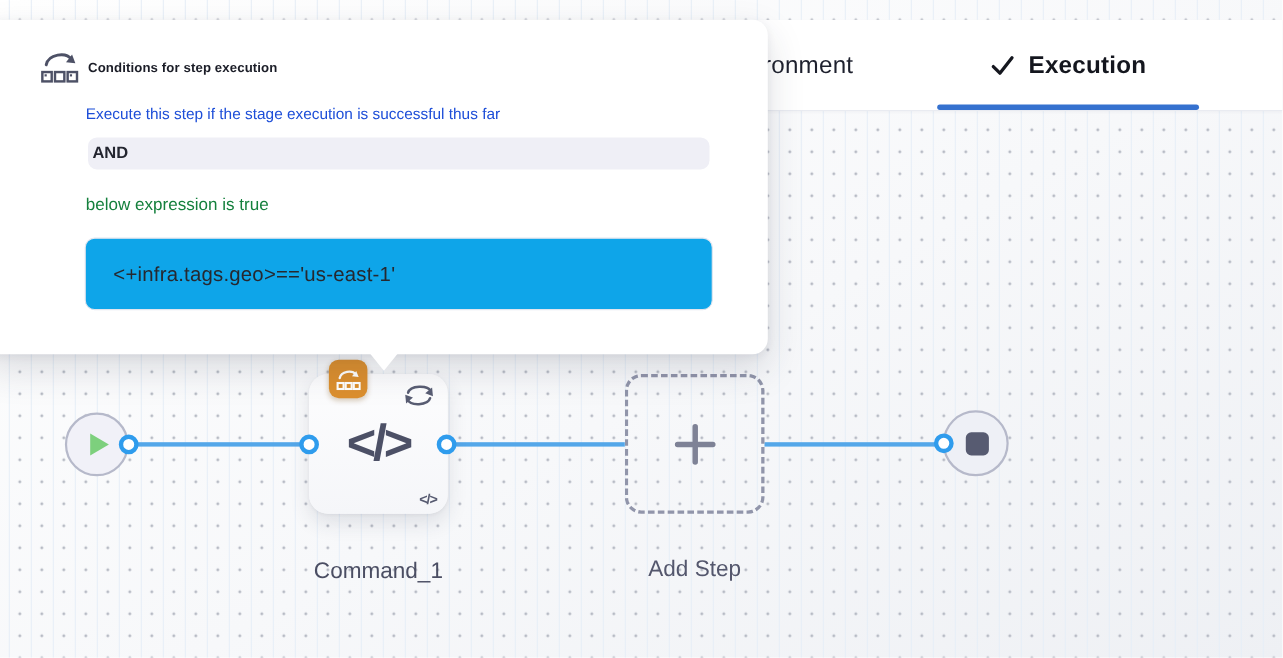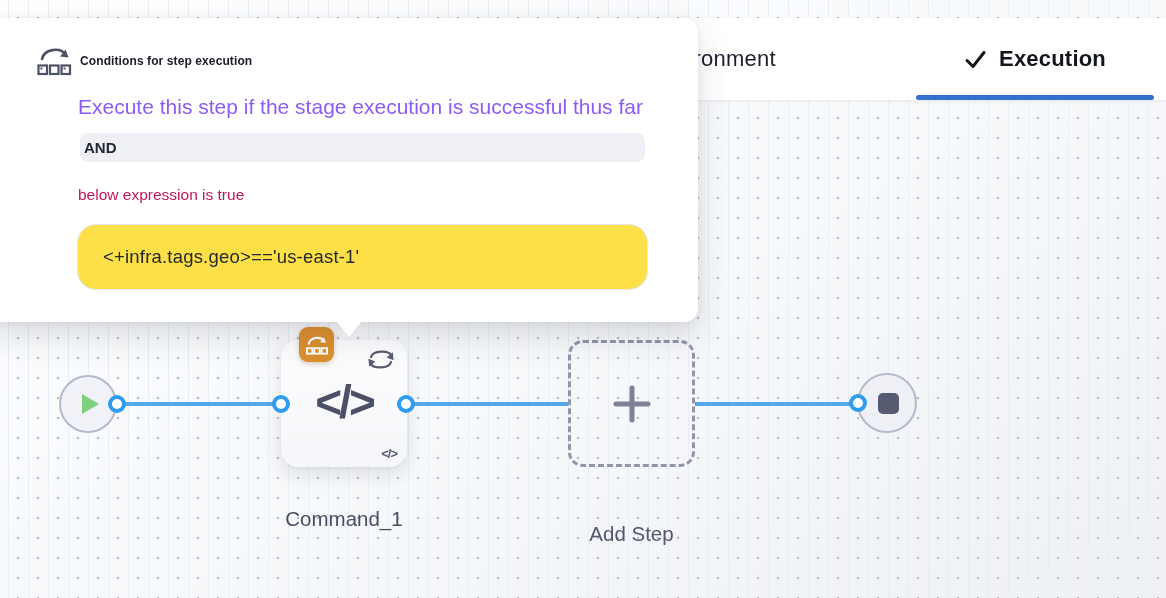--- a/index.html
+++ b/index.html
@@ -21,21 +21,21 @@
     position:absolute; left:0; right:0; top:18px; height:83px;
     background:#ffffff; border-bottom:1px solid #e9ebf1;
     box-shadow:0 1px 3px rgba(30,35,60,.05); z-index:10;
   }
   .tab-env {
     position:absolute; left:650px; top:0; height:100%;
     display:flex; align-items:center;
     font-size:22px; color:#1e212e; letter-spacing:.2px; cursor:pointer;
   }
   .tab-exec {
-    position:absolute; left:916px; width:238px; top:0; height:100%;
+    position:absolute; left:852px; width:238px; top:0; height:100%;
     display:flex; align-items:center; justify-content:center; gap:12px;
     font-size:22px; font-weight:700; color:#14161e; letter-spacing:.2px; cursor:pointer;
   }
   .tab-underline {
     position:absolute; left:0; right:0; bottom:0; height:5px;
     border-radius:3px; background:#3571cf;
   }
 
   
   .popover {
@@ -46,30 +46,30 @@
   }
   .pop-caret {
     position:absolute; left:336px; top:321px; z-index:31;
     width:0; height:0;
     border-left:13px solid rgba(0,0,0,0);
     border-right:13px solid rgba(0,0,0,0);
     border-top:16px solid #ffffff;
   }
   .pop-head { display:flex; align-items:center; gap:8px; }
   .pop-title { font-size:12px; font-weight:700; color:#1b1d27; letter-spacing:.1px; }
-  .pop-desc { margin:17px 0 0 42px; font-size:21px; color:#8b5cf6; }
+  .pop-desc { margin:17px 0 0 42px; font-size:14px; color:#1d4ed8; }
   .pop-pill {
     margin:14px 0 0 44px; width:565px; height:29px; line-height:29px;
     background:#efeff6; border-radius:8px; padding-left:4px;
     font-size:15px; font-weight:700; color:#23252f;
   }
-  .pop-intro { margin:24px 0 16px 42px; font-size:15.5px; color:#be185d; }
+  .pop-intro { margin:24px 0 16px 42px; font-size:15.5px; color:#15803d; }
   .pop-expr {
     margin:20px 0 0 41px; width:571px; height:66px;
-    background:#fde047; border:1.5px solid #e2e5ee; border-radius:19px;
+    background:#0ea5e9; border:1.5px solid #e2e5ee; border-radius:9px;
     display:flex; align-items:center; padding-left:25px;
     font-size:18.5px; color:#26282f; letter-spacing:.2px;
   }
 
   
   .edge {
     position:absolute; top:402px; height:4px; background:#54a7e9; z-index:2;
   }
   .edge.seg1 { left:117px; width:164px; }
   .edge.seg2 { left:406px; width:162px; }
@@ -127,21 +127,21 @@
     position:absolute; left:568px; top:340px; width:127px; height:127px;
     border-radius:15px; border:3px dashed #9195aa; z-index:5; cursor:pointer;
     display:flex; align-items:center; justify-content:center;
   }
 
   .node-label {
     position:absolute; text-align:center; white-space:nowrap;
     font-size:20.5px; color:#4b4e63; z-index:5;margin-top:16px;
   }
   .label-cmd { left:281px; width:126px; top:491px; }
-  .label-add { left:568px; width:127px; top:506px; color:#54576d; }
+  .label-add { left:568px; width:127px; top:490px; color:#54576d; }
 </style>
 </head>
 <body>
 
 <div class="canvas">
 
   <div class="tabbar">
     <div class="tab-env">
       <span>Environment</span>
     </div>

